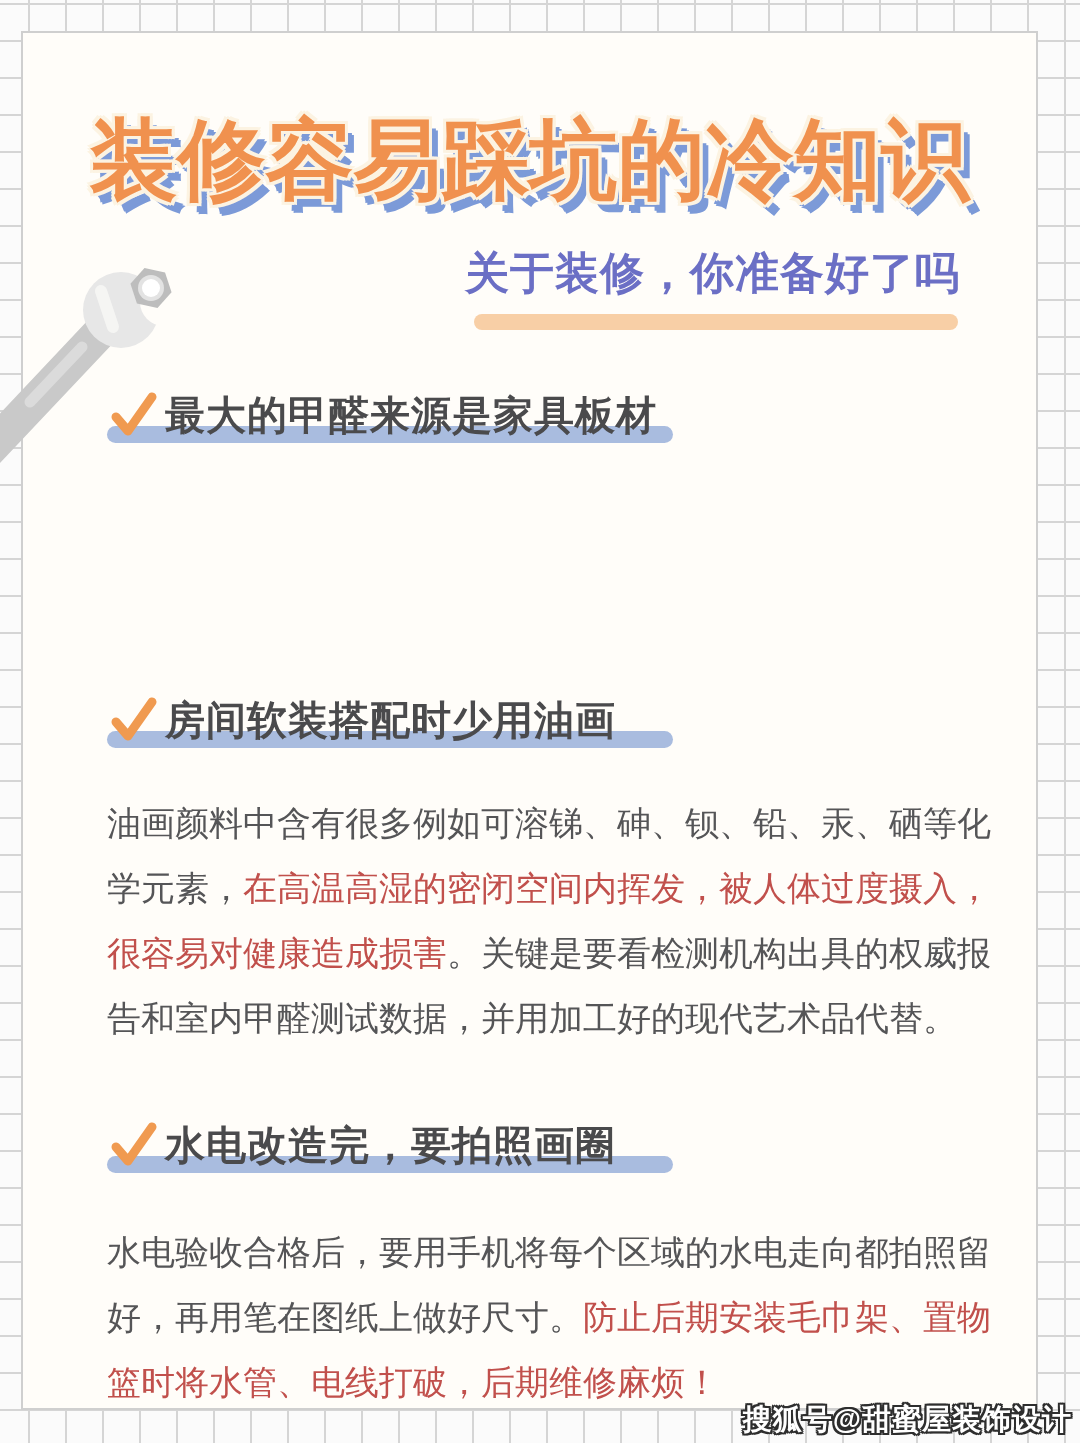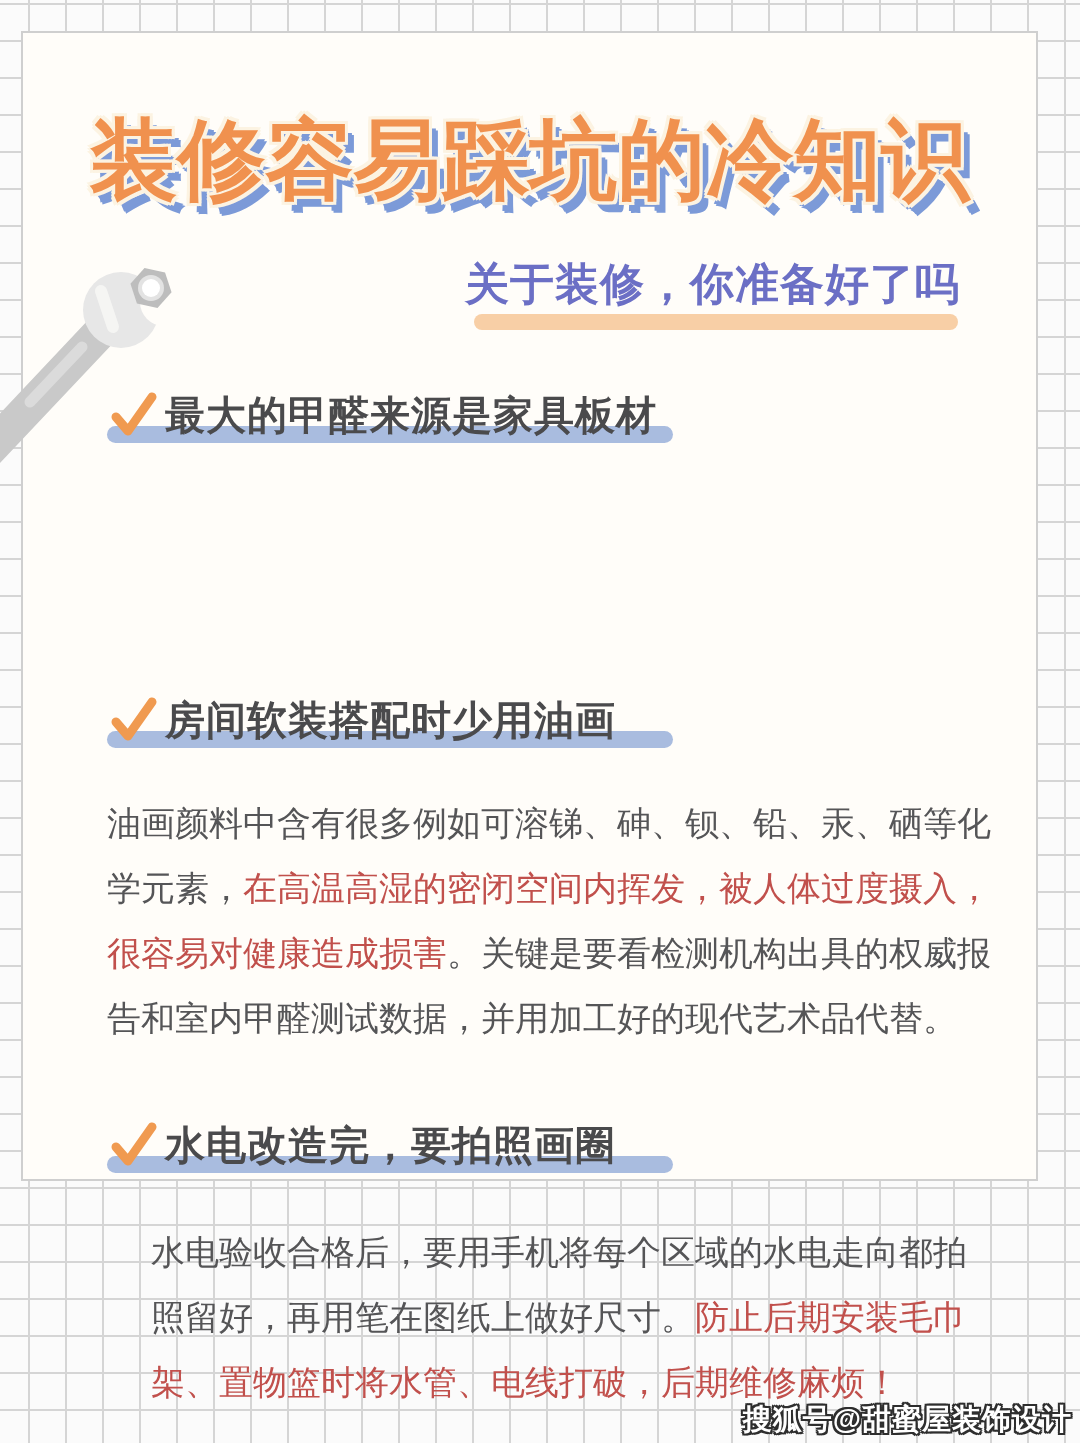--- a/index.html
+++ b/index.html
@@ -13,40 +13,39 @@
     position:absolute; inset:0;
     background-color:#fbfbfb;
     background-image:
       linear-gradient(to right, var(--grid-line,#d5d5d5) 2px, transparent 2px),
       linear-gradient(to bottom, var(--grid-line,#d5d5d5) 2px, transparent 2px);
     background-size:37px 37px;
     background-position:-9px 3px;
   }
   
   .card {
-    position:absolute; left:21px; top:31px; width:1017px; height:1150px;
+    position:absolute; left:21px; top:31px; width:1017px; height:1379px;
     background:var(--card-bg,#fffdf9);
     border:2px solid #cfcfcf;
   }
   .title {
     position:absolute; top:68px; left:0; width:100%;
     text-align:center; font-size:88px; font-weight:bold; letter-spacing:0;
     color:var(--title-orange,#f0914e);
     text-shadow:
       -3px -3px 0 #fcf3e2, 3px -3px 0 #fcf3e2, -3px 3px 0 #fcf3e2, 3px 3px 0 #fcf3e2,
       0 -3px 0 #fcf3e2, 0 3px 0 #fcf3e2, -3px 0 0 #fcf3e2, 3px 0 0 #fcf3e2,
       7px 9px 0 var(--title-shadow,#7c9ad8), 9px 11px 0 var(--title-shadow,#7c9ad8);
     white-space:nowrap;
   }
   .subtitle {
     position:absolute; top:211px; right:76px;
     font-size:44px; font-weight:bold; letter-spacing:1px;
     color:var(--subtitle-purple,#6b6fc5);
     white-space:nowrap;
-    margin-top:11px;
   }
   .peach-bar {
     position:absolute; top:281px; right:78px; width:484px; height:16px;
     border-radius:8px; background:var(--peach-bar,#f8cfa6);
   }
   
   .tip { position:absolute; left:84px; width:890px; }
   .tip1 { top:357px; }
   .tip2 { top:662px; }
   .tip3 { top:1087px; }
@@ -63,21 +62,21 @@
     position:absolute; left:0; top:36px; width:566px; height:17px;
     border-radius:9px; background:var(--heading-underline,#a9bcdf); z-index:0;
   }
   .tip-body {
     font-size:34px; line-height:65px; letter-spacing:0;
     color:var(--text-dark,#555557);
     text-align:left;
   }
   .tip1 .tip-body { margin-top:38px; }
   .tip2 .tip-body { margin-top:44px; }
-  .tip3 .tip-body { margin-top:48px;margin-left:44px; }
+  .tip3 .tip-body { margin-top:48px; }
   .seg-red { color:var(--text-red,#c1504c); }
   .seg-dark { color:var(--text-dark,#555557); }
   .wrench { position:absolute; left:-6px; top:250px; width:215px; height:220px; }
   .watermark {
     position:absolute; top:1400px; right:8px;
     font-size:29px; font-weight:bold; letter-spacing:1px;
     color:#ffffff; white-space:nowrap;
     text-shadow:
       2px 2px 0 #2e2e2e, -2px -2px 0 #2e2e2e, 2px -2px 0 #2e2e2e, -2px 2px 0 #2e2e2e,
       0 2px 0 #2e2e2e, 2px 0 0 #2e2e2e, 0 -2px 0 #2e2e2e, -2px 0 0 #2e2e2e;

